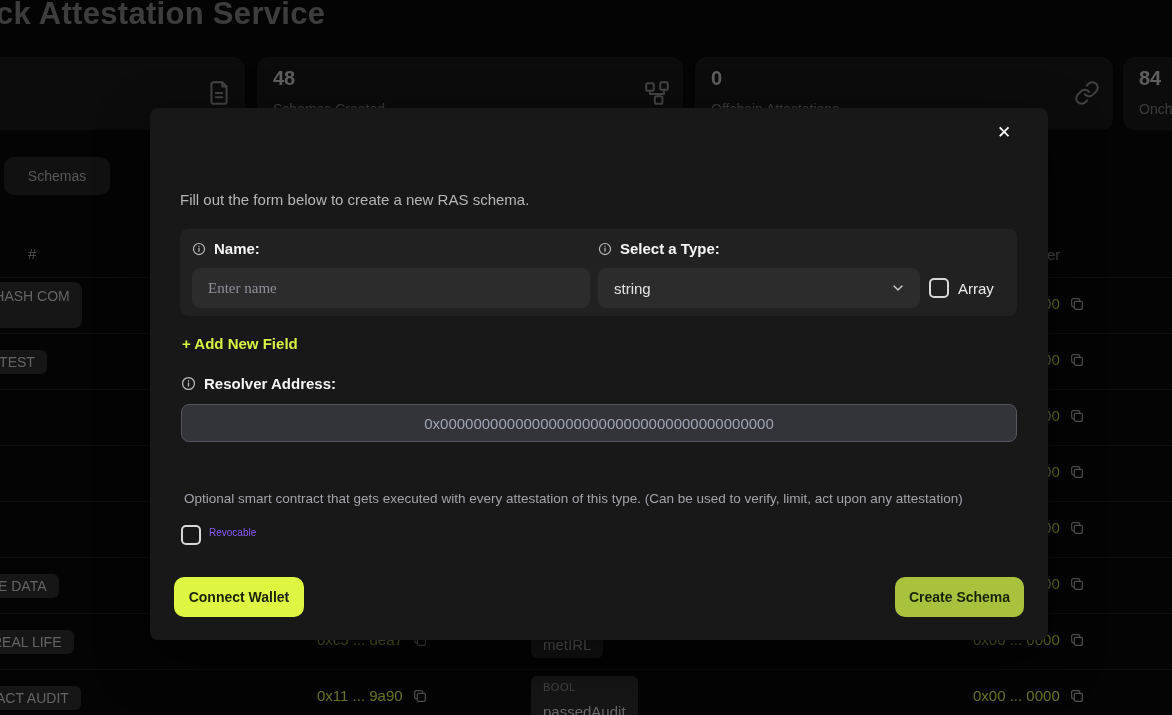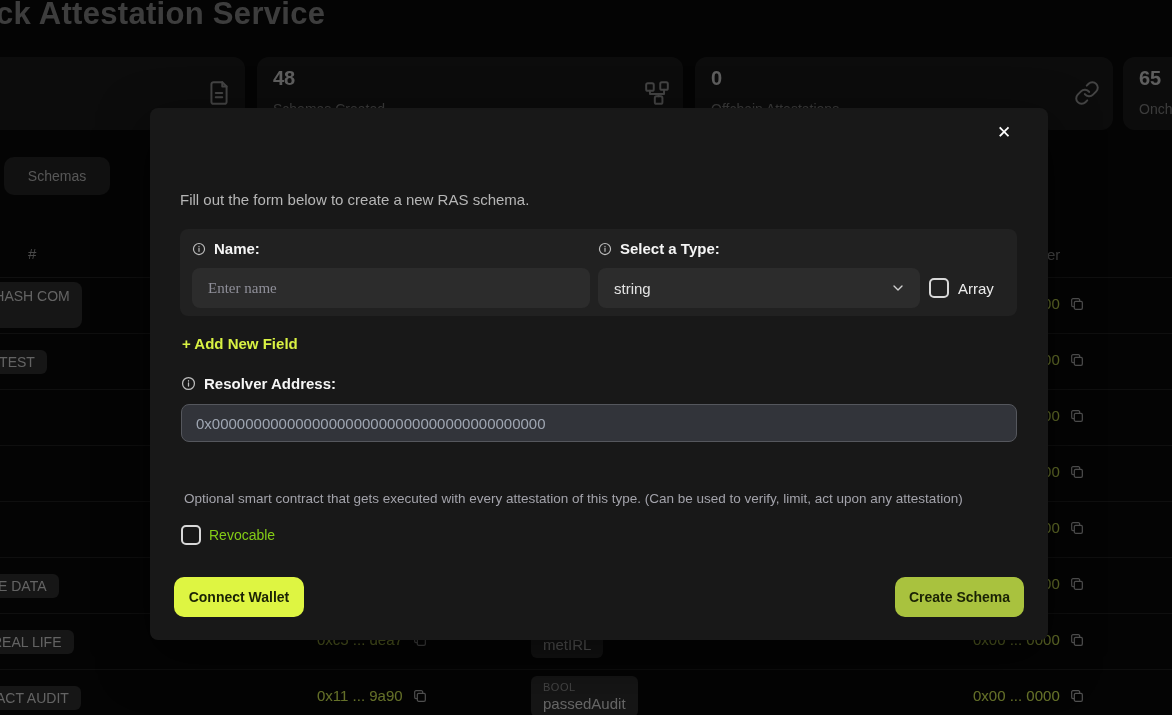--- a/index.html
+++ b/index.html
@@ -56,21 +56,21 @@
     display: flex; align-items: center; gap: 9px;
     color: #d9f258; font-size: 15px; white-space: nowrap;
   }
   .copy-icon { color: #a9a9a9; cursor: pointer; }
 
   .field-badge {
     position: absolute; left: 531px;
     background: #2e2e2e; border-radius: 6px;
     color: #d6d6d6; font-size: 15px; padding: 5px 12px; white-space: nowrap;
   }
-  .field-type { display: block; font-size: 11px; letter-spacing: .5px; color: #929292; margin-bottom: 2px; }
+  .field-type { display: block; font-size: 11px; letter-spacing: .5px; color: #929292; margin-bottom: 10px; }
 
   .res-cell {
     position: absolute; left: 973px; top: 17px;
     display: flex; align-items: center; gap: 9px;
     color: #d9f258; font-size: 15px; white-space: nowrap;
   }
 
   
   .backdrop { position: absolute; inset: 0; background: rgba(0,0,0,.52); z-index: 5; }
 
@@ -121,28 +121,28 @@
 
   .add-field-btn {
     position: absolute; left: 32px; top: 227px;
     background: none; border: none; cursor: pointer; font-family: inherit;
     color: #d9f243; font-size: 15px; font-weight: 600;
   }
   .resolver-label-row { left: 31px; top: 267px; }
   .resolver-input {
     position: absolute; left: 31px; top: 296px; width: 836px; height: 38px;
     background: #32343a; border: 1px solid #55575d; border-radius: 8px;
-    padding: 0 14px; color: #9fa6b2; font-size: 15px; font-family: inherit;
+    padding: 0 14px; color: #9fa6b2; font-size: 15px; font-family: inherit; text-align: center;
   }
   .resolver-help {
     position: absolute; left: 34px; top: 345px; width: 790px;
     font-size: 13.5px; line-height: 20px; color: #a3a3ab; margin-top: 36px;
   }
   .revocable-check { left: 31px; top: 417px; }
-  .revocable-label { position: absolute; left: 59px; top: 419px; font-size: 14px; color: #84cc16; }
+  .revocable-label { position: absolute; left: 59px; top: 419px; font-size: 10px; color: #8b5cf6; }
 
   .btn {
     position: absolute; top: 469px; height: 40px; border: none; border-radius: 10px;
     font-family: inherit; font-size: 14px; font-weight: 700; cursor: pointer;
     color: #1a2205;
   }
   .connect-btn { left: 24px; width: 130px; background: #def542; }
   .create-btn  { left: 745px; width: 129px; background: #a9c23e; }
 </style>
 </head>
@@ -181,21 +181,21 @@
     <div class="stat-label">Offchain Attestations</div>
     <span class="stat-icon">
       <svg width="26" height="26" viewBox="0 0 24 24" fill="none" stroke="currentColor" stroke-width="1.8" stroke-linecap="round" stroke-linejoin="round">
         <path d="M10 13a5 5 0 0 0 7.54.54l3-3a5 5 0 0 0-7.07-7.07l-1.72 1.71"></path>
         <path d="M14 11a5 5 0 0 0-7.54-.54l-3 3a5 5 0 0 0 7.07 7.07l1.71-1.71"></path>
       </svg>
     </span>
   </div>
 
   <div class="stat-card" style="left:1123px;width:130px;">
-    <div class="stat-value">65</div>
+    <div class="stat-value">84</div>
     <div class="stat-label">Onchain Attestations</div>
   </div>
 
   <button class="schemas-pill">Schemas</button>
 
   <div class="th-num">#</div>
   <div class="th-resolver-frag">er</div>
   <div class="thead-line"></div>
 
   <div class="table-rows">

